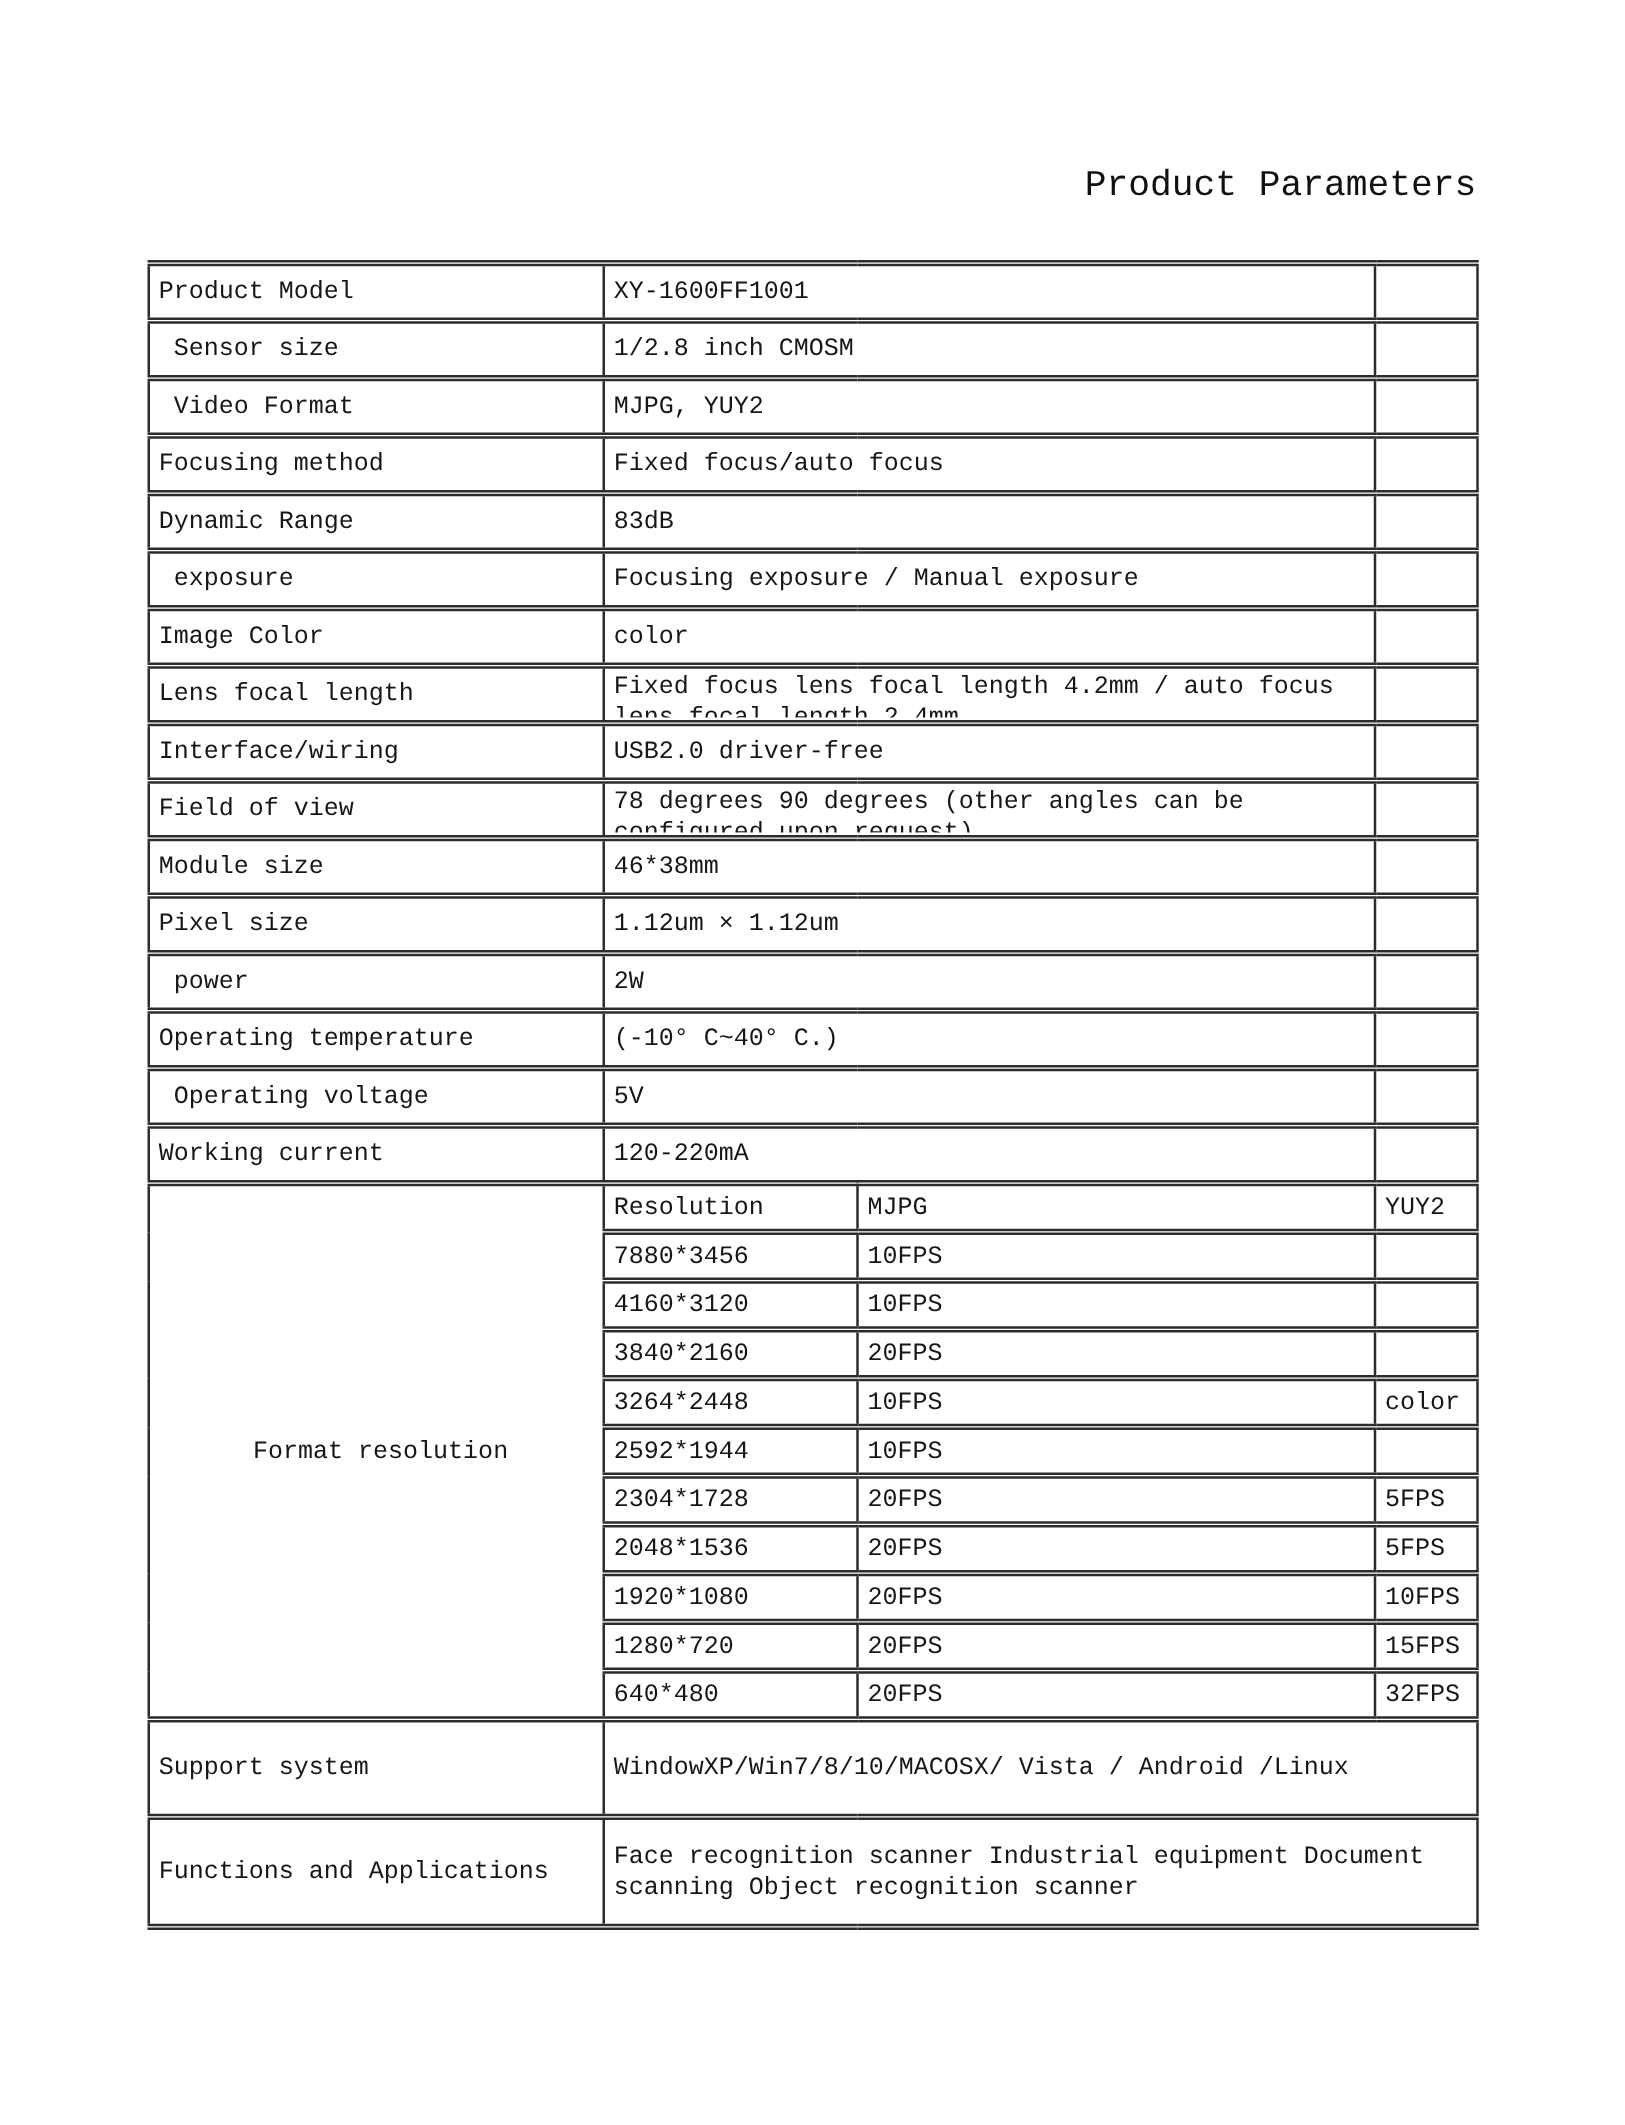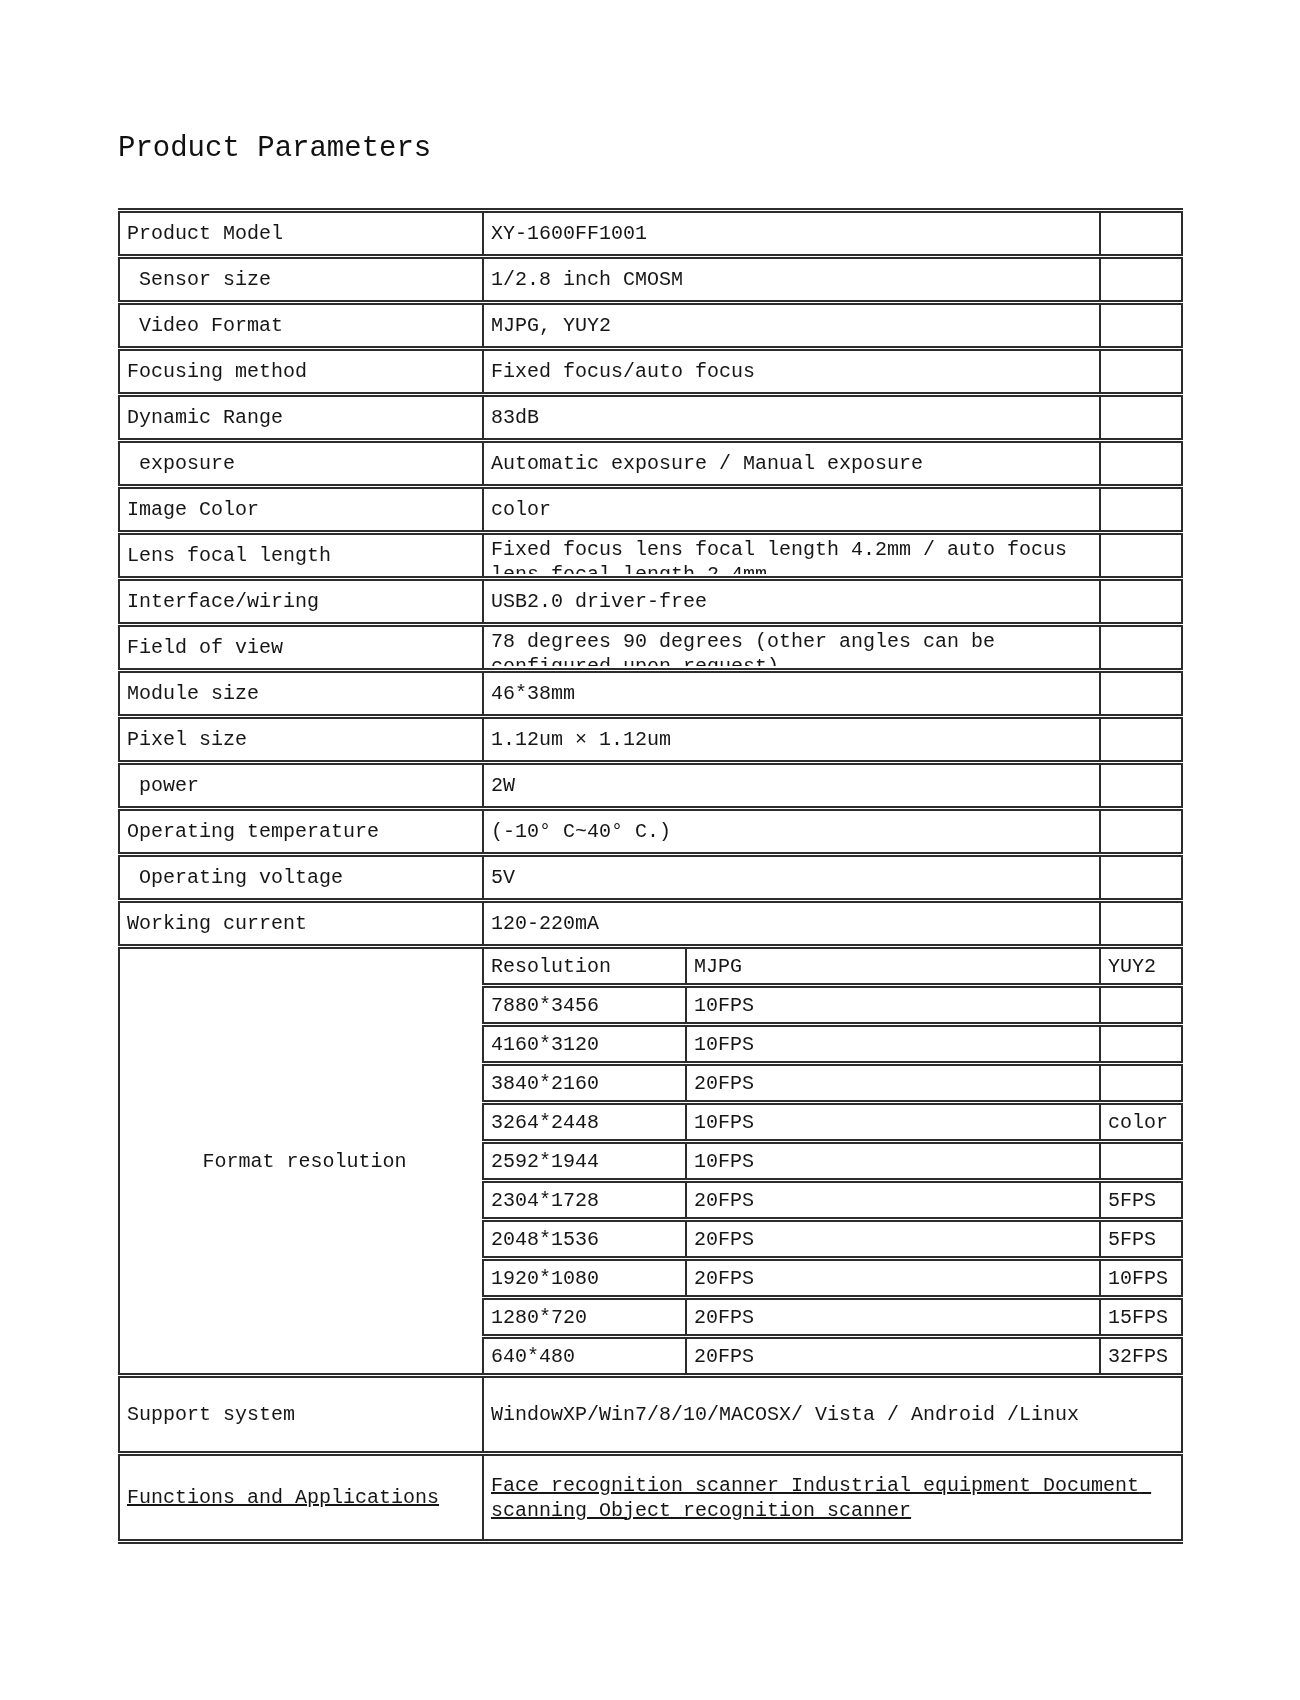--- a/index.html
+++ b/index.html
@@ -6,21 +6,21 @@
   body{
     width:1300px;height:1700px;
     background:#ffffff;
     font-family:"Liberation Mono","DejaVu Sans Mono",monospace;
     color:#161616;
     position:relative;
   }
   .page-title{
     position:absolute;
     top:132px;left:118px;width:1063px;
-    text-align:left;
+    text-align:right;
     font-size:29px;
     font-weight:normal;
     color:#111;
     letter-spacing:0px;
     margin:0;
   }
   .table-wrap{
     position:absolute;
     top:208px;left:118px;
   }
@@ -38,21 +38,21 @@
     padding:0 0 0 7px;
     vertical-align:middle;
     overflow:hidden;
     white-space:pre-wrap;
     word-wrap:break-word;
     line-height:25px;
   }
   tr.r-spec{height:46px;}
   tr.r-res{height:39px;}
   tr.r-support{height:78px;}
-  tr.r-func{height:88px;text-decoration:underline;}
+  tr.r-func{height:88px;}
   td.vtop{vertical-align:top;padding-top:2px;}
   td .clip{
     height:37px;
     overflow:hidden;
     line-height:25px;
   }
   td.fmt-label{
     text-align:center;
     vertical-align:middle;
     padding-left:0;
@@ -94,21 +94,21 @@
           <td colspan="2">Fixed focus/auto focus</td>
           <td class="spacer"></td>
         </tr>
         <tr class="r-spec">
           <td>Dynamic Range</td>
           <td colspan="2">83dB</td>
           <td class="spacer"></td>
         </tr>
         <tr class="r-spec">
           <td> exposure</td>
-          <td colspan="2">Automatic exposure / Manual exposure</td>
+          <td colspan="2">Focusing exposure / Manual exposure</td>
           <td class="spacer"></td>
         </tr>
         <tr class="r-spec">
           <td>Image Color</td>
           <td colspan="2">color</td>
           <td class="spacer"></td>
         </tr>
         <tr class="r-spec">
           <td>Lens focal length</td>
           <td colspan="2" class="vtop"><div class="clip">Fixed focus lens focal length 4.2mm / auto focus lens focal length 2.4mm</div></td>

